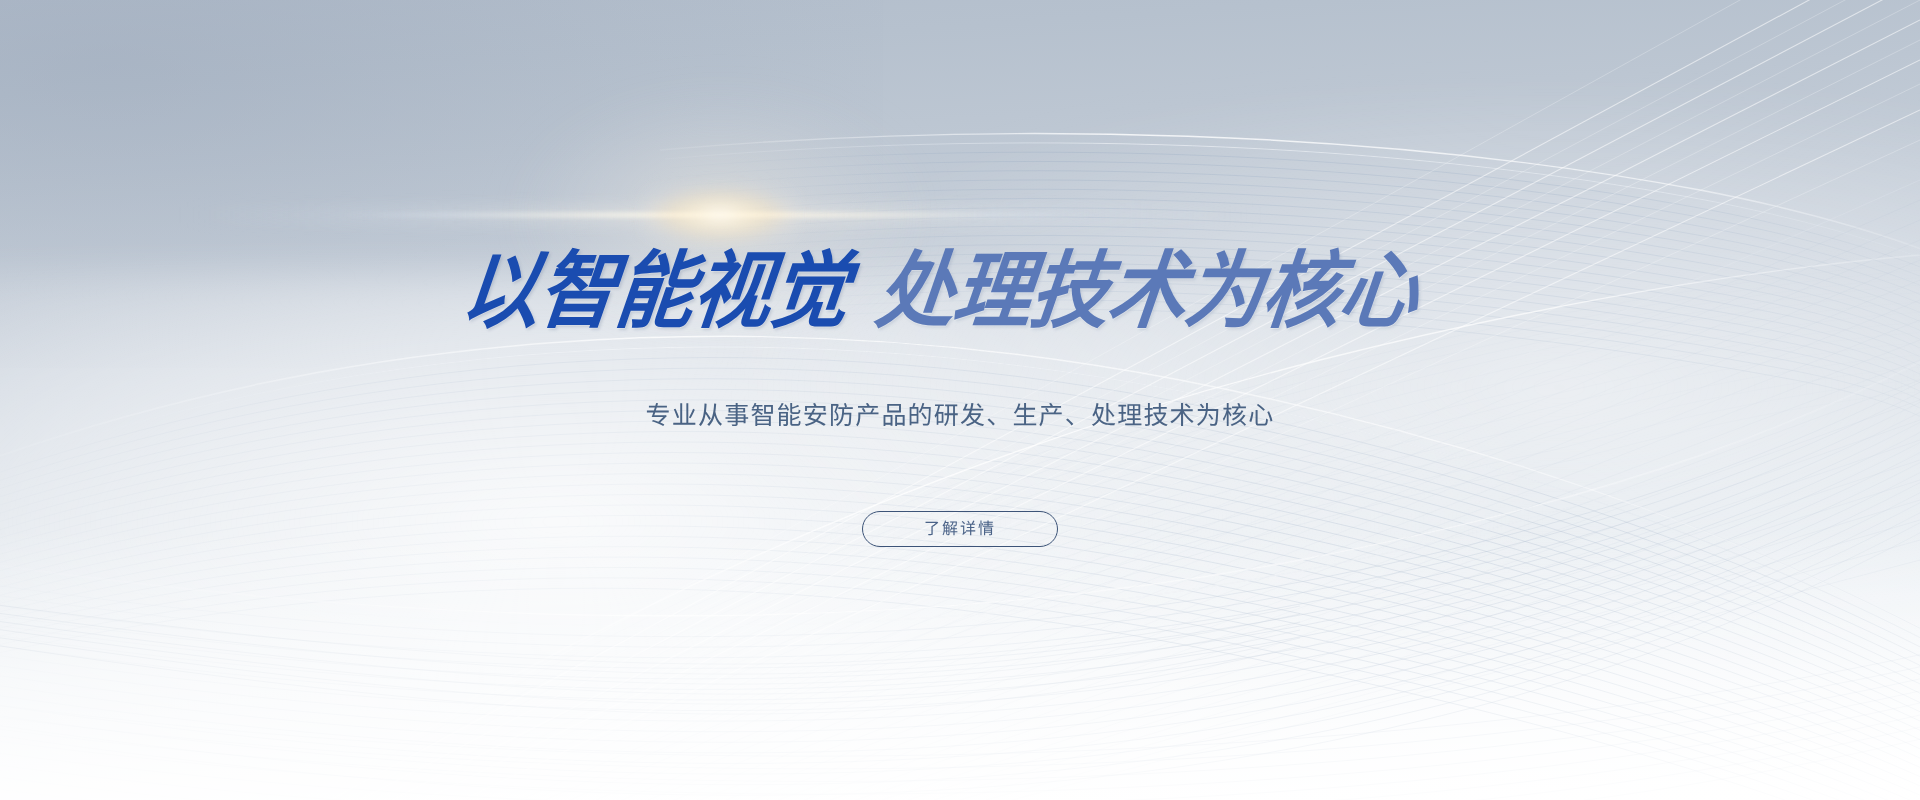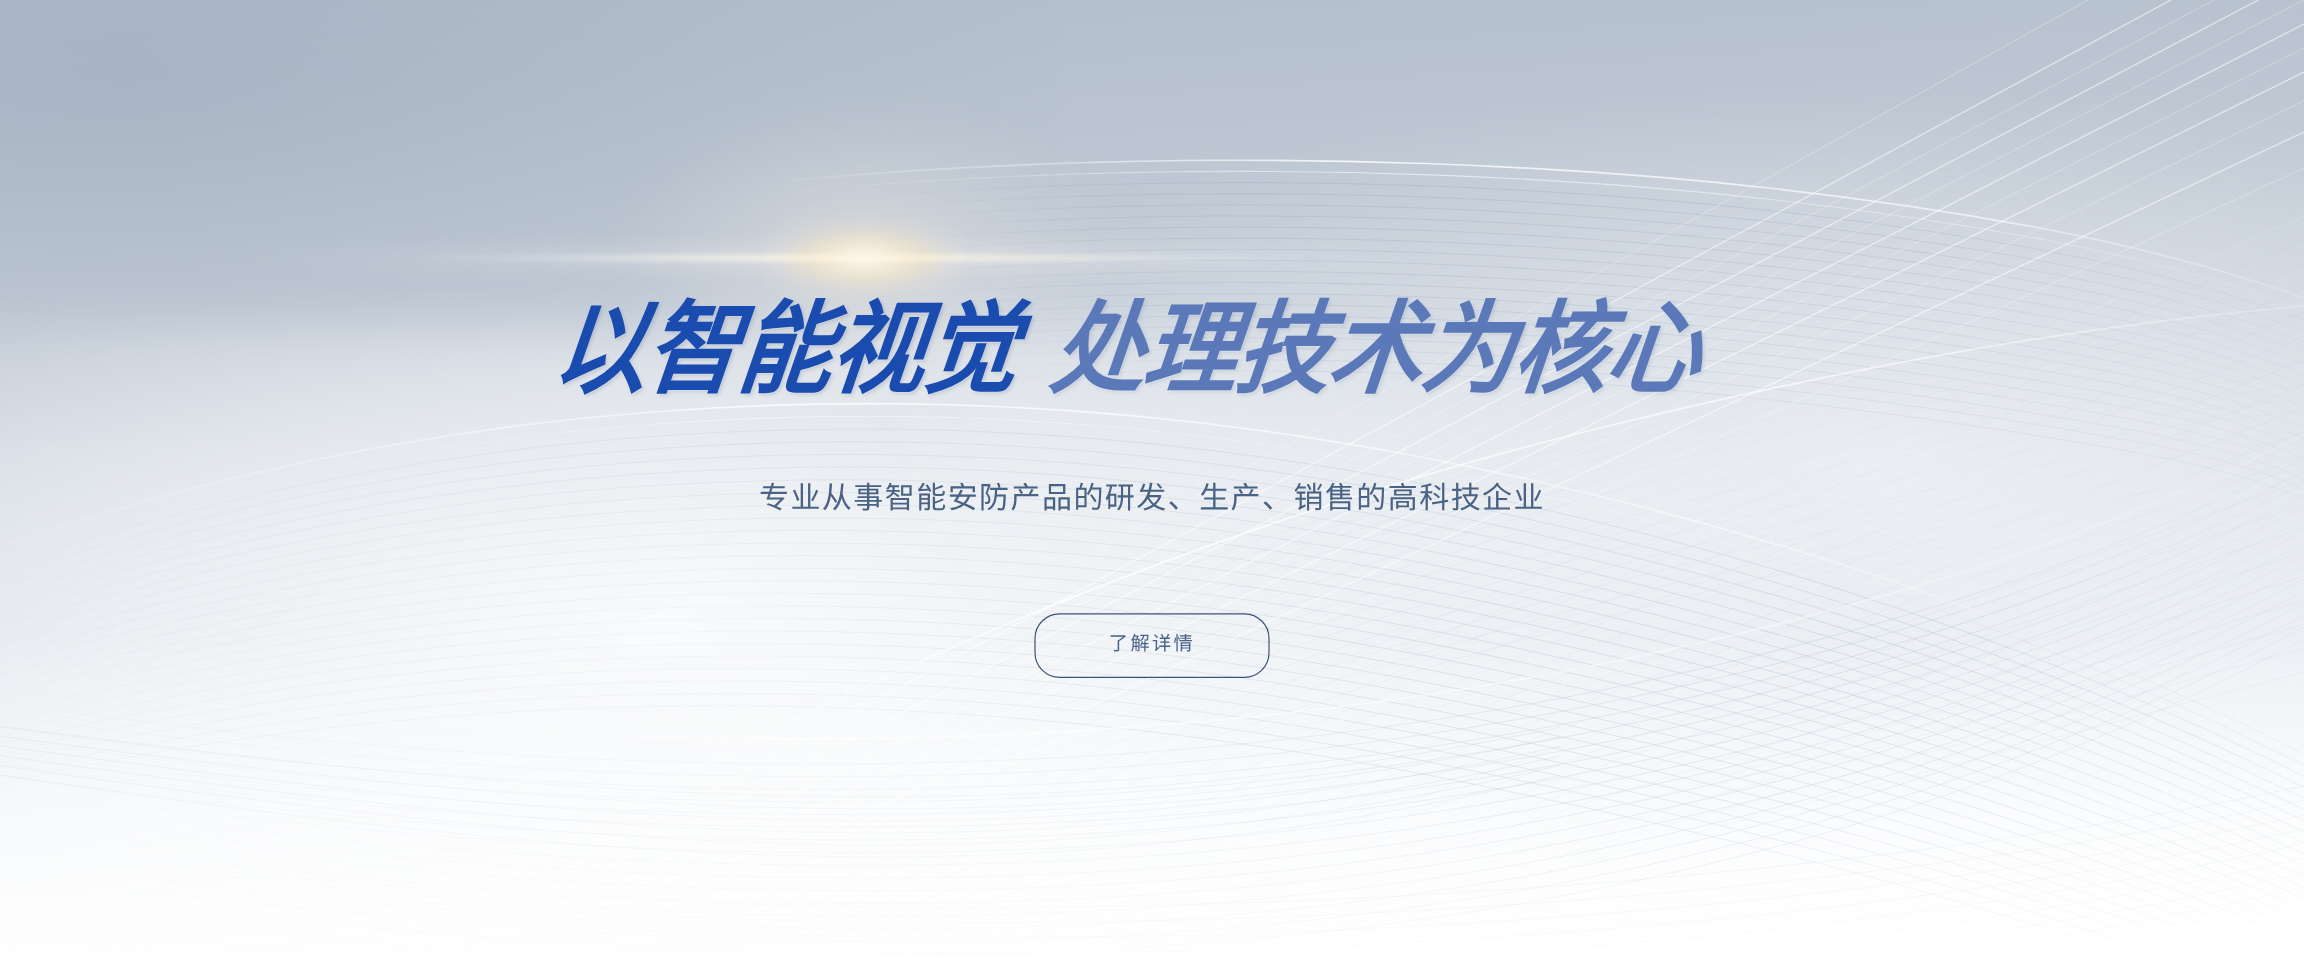--- a/index.html
+++ b/index.html
@@ -227,21 +227,21 @@
     letter-spacing: 1.2px;
     user-select: none;
   }
 
   .cta {
     position: absolute;
     top: 511px;
     left: 50%;
     transform: translateX(-50%);
     width: 196px;
-    height: 54px;
+    height: 36px;
     border: 1px solid #3d5478;
     border-radius: 21px;
     background: transparent;
     color: #4b6388;
     font-family: inherit;
     font-size: 16px;
     letter-spacing: 2px;
     line-height: 1;
     display: flex;
     align-items: center;
@@ -461,18 +461,18 @@
     <div class="flare-streak-wide"></div>
     <div class="flare-halo"></div>
     <div class="flare-streak"></div>
     <div class="flare-core"></div>
   </div>
 
   <div class="content">
 
     <h1 class="headline"><span class="seg seg-primary">以智能视觉</span><span class="seg seg-secondary">处理技术为核心</span></h1>
 
-    <p class="subtitle">专业从事智能安防产品的研发、生产、销售的高科技企业</p>
+    <p class="subtitle">专业从事智能安防产品的研发、生产、处理技术为核心</p>
 
     <button class="cta">了解详情</button>
   </div>
 
 </div>
 
 </body></html>

